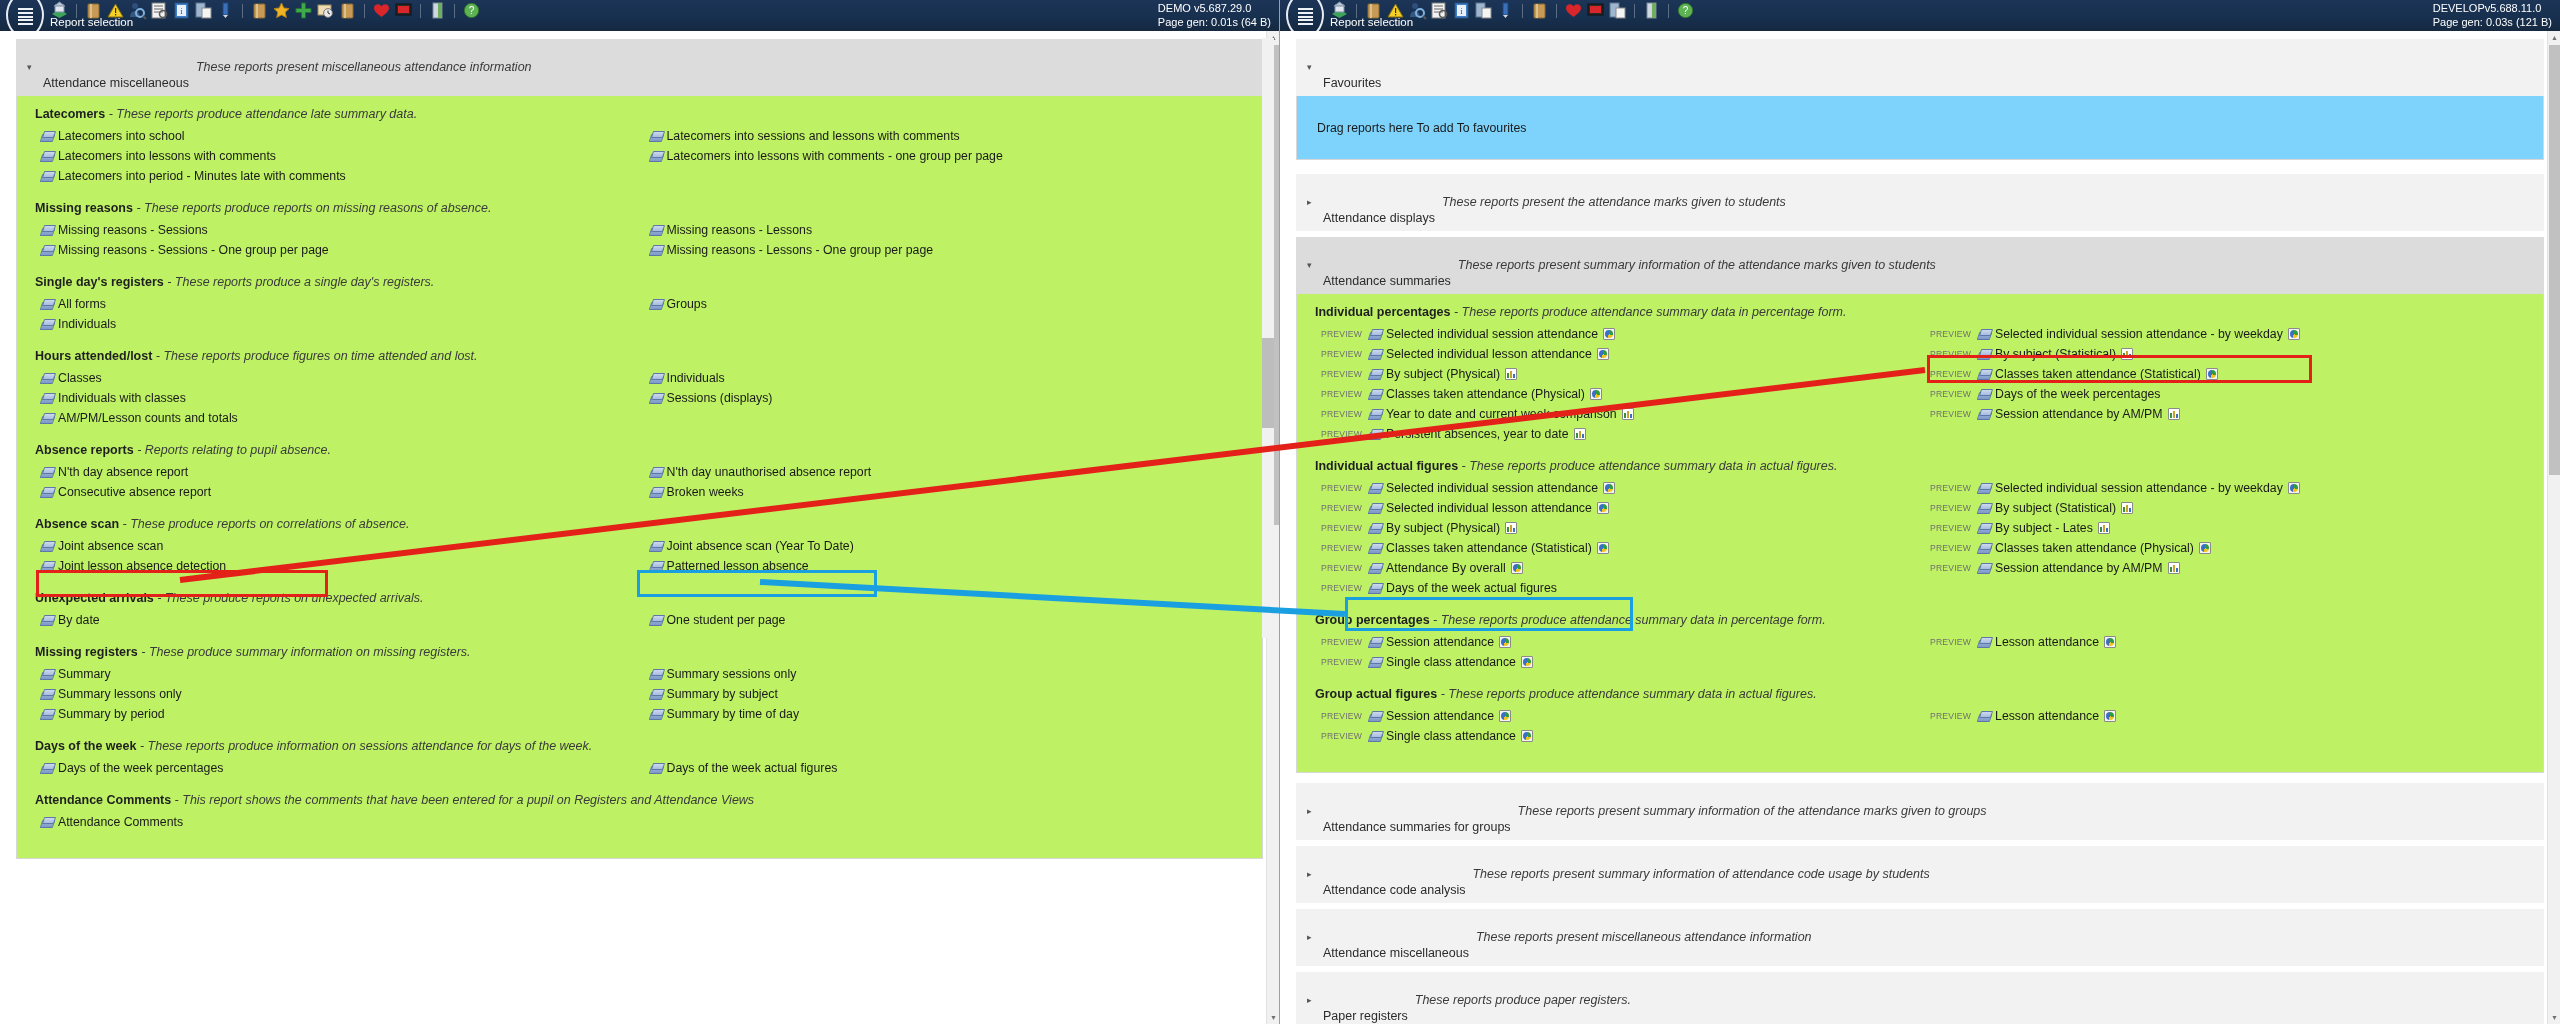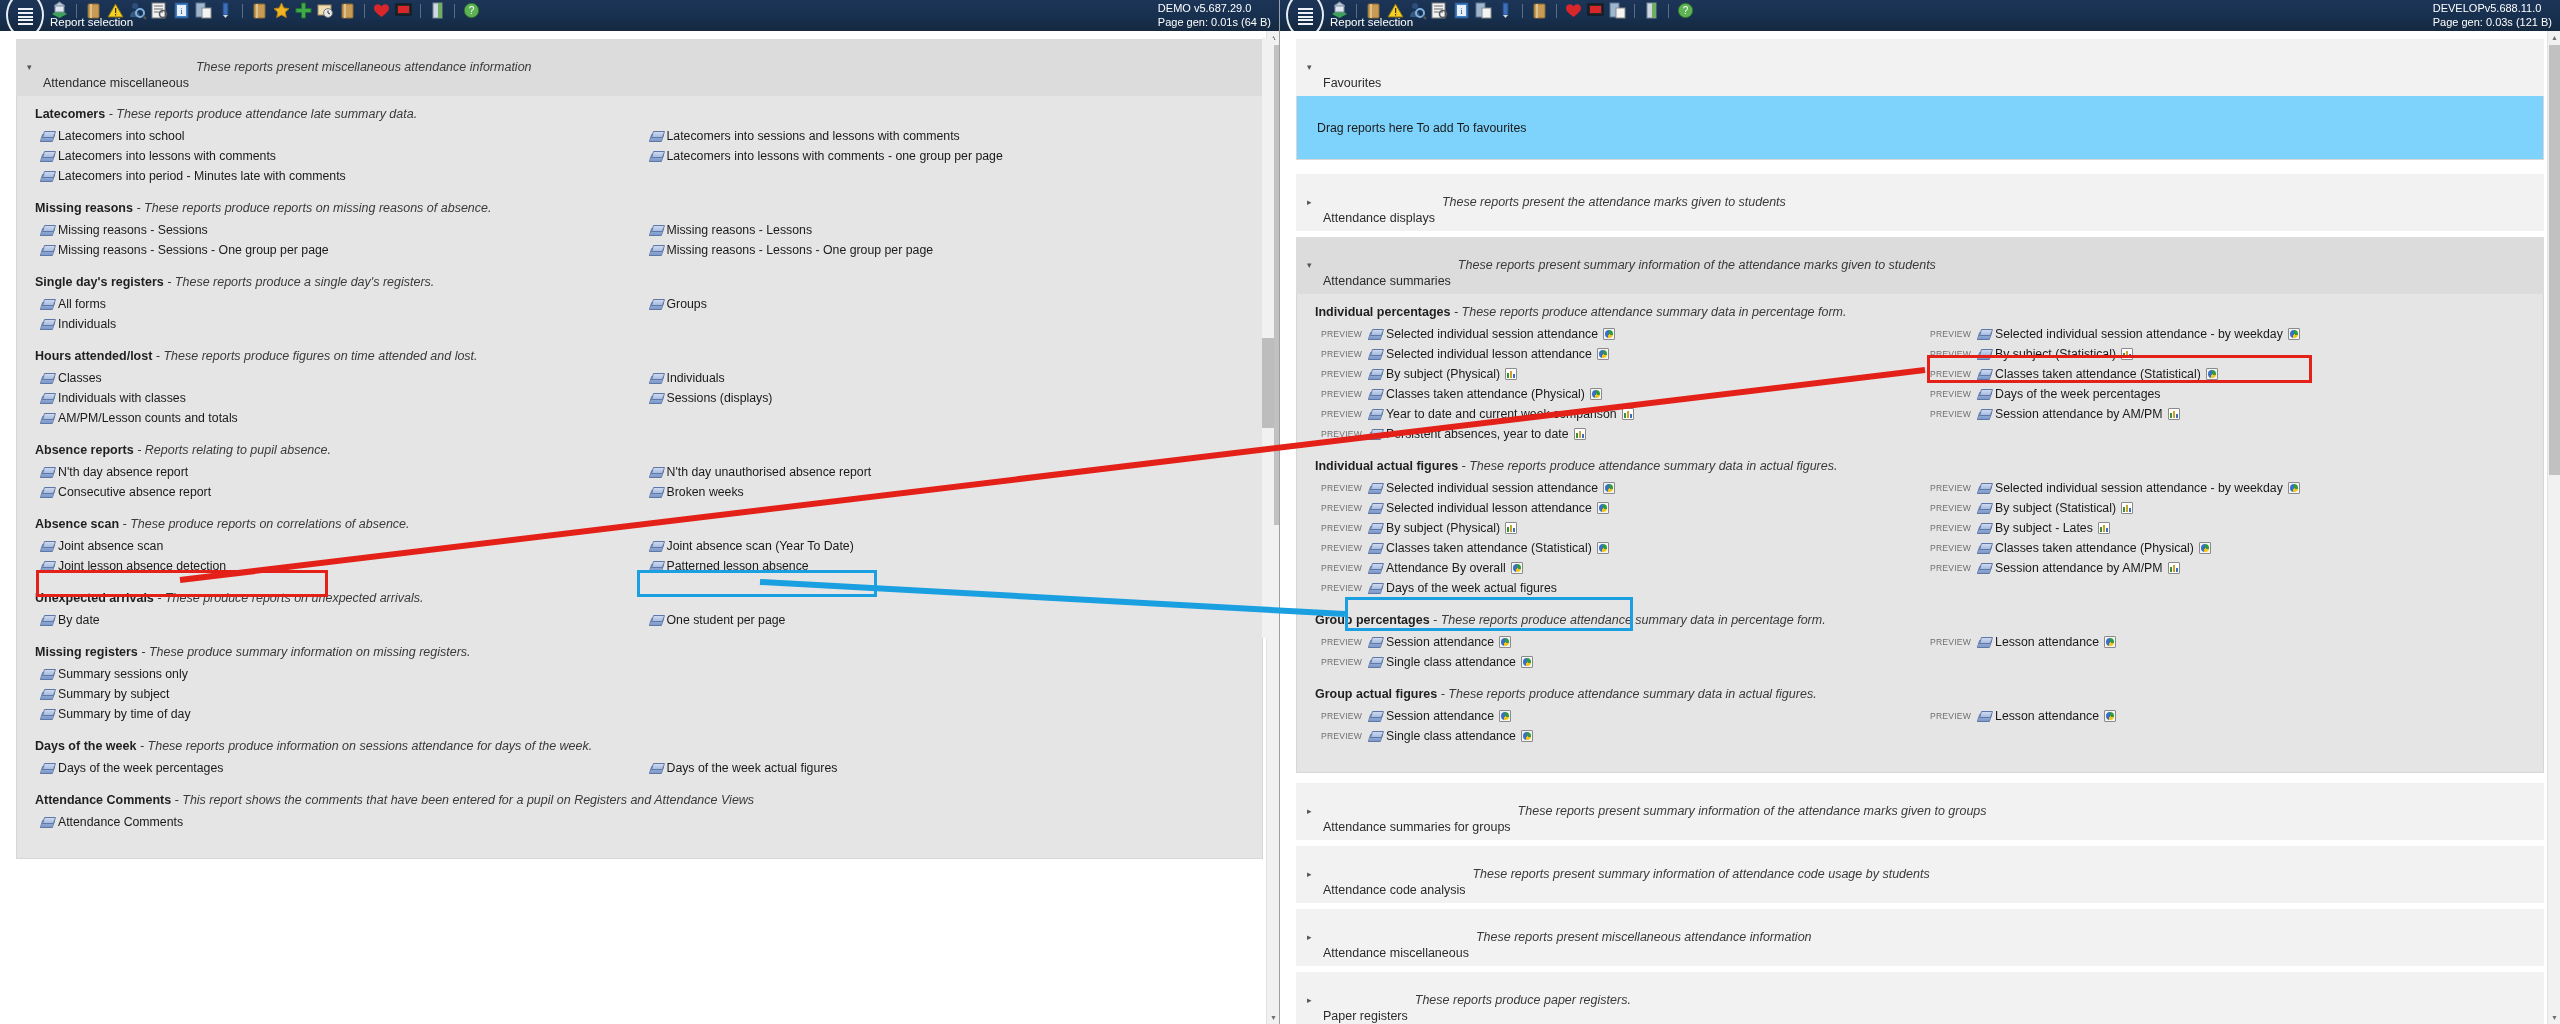--- a/index.html
+++ b/index.html
@@ -62,21 +62,21 @@
   }
   .group-bar.light { background: #f2f2f2; border-color: #f2f2f2; }
   .caret { font-size: 9px; color: #555; width: 9px; display: inline-block; }
   .gb-title { font-weight: 400; margin-top: 32px; }
   .gb-desc  { font-style: italic; color: #3a3a3a; }
 
   
   .group-box {
     margin: 0 16px 10px 16px;
     border: 1px solid #d7d7d7; border-top: none;
-    background: #e5e5e5;
+    background: #bef264;
     padding: 10px 14px 12px 14px;
   }
 
   .section { margin-bottom: 14px; }
   .section-title { font-size: 12.5px; color: #1f1f1f; margin: 0 0 3px 4px; line-height: 17px; }
   .section-title b { font-weight: bold; }
   .section-title i { font-style: italic; color: #3a3a3a; }
 
   .cols { display: flex; }
   .col { width: 50%; }
@@ -484,20 +484,34 @@
                 </div>
               </div>
             </div>
           </div>
           <div class="section">
             <div class="section-title"><b>Missing registers</b><i> - These produce summary information on missing registers.</i></div>
             <div class="cols">
               <div class="col">
                 <div class="rpt">
                   <span class="bookicon"></span>
+                  <span class="name">Summary</span>
+                </div>
+                <div class="rpt">
+                  <span class="bookicon"></span>
+                  <span class="name">Summary lessons only</span>
+                </div>
+                <div class="rpt">
+                  <span class="bookicon"></span>
+                  <span class="name">Summary by period</span>
+                </div>
+              </div>
+              <div class="col">
+                <div class="rpt">
+                  <span class="bookicon"></span>
                   <span class="name">Summary sessions only</span>
                 </div>
                 <div class="rpt">
                   <span class="bookicon"></span>
                   <span class="name">Summary by subject</span>
                 </div>
                 <div class="rpt">
                   <span class="bookicon"></span>
                   <span class="name">Summary by time of day</span>
                 </div>

